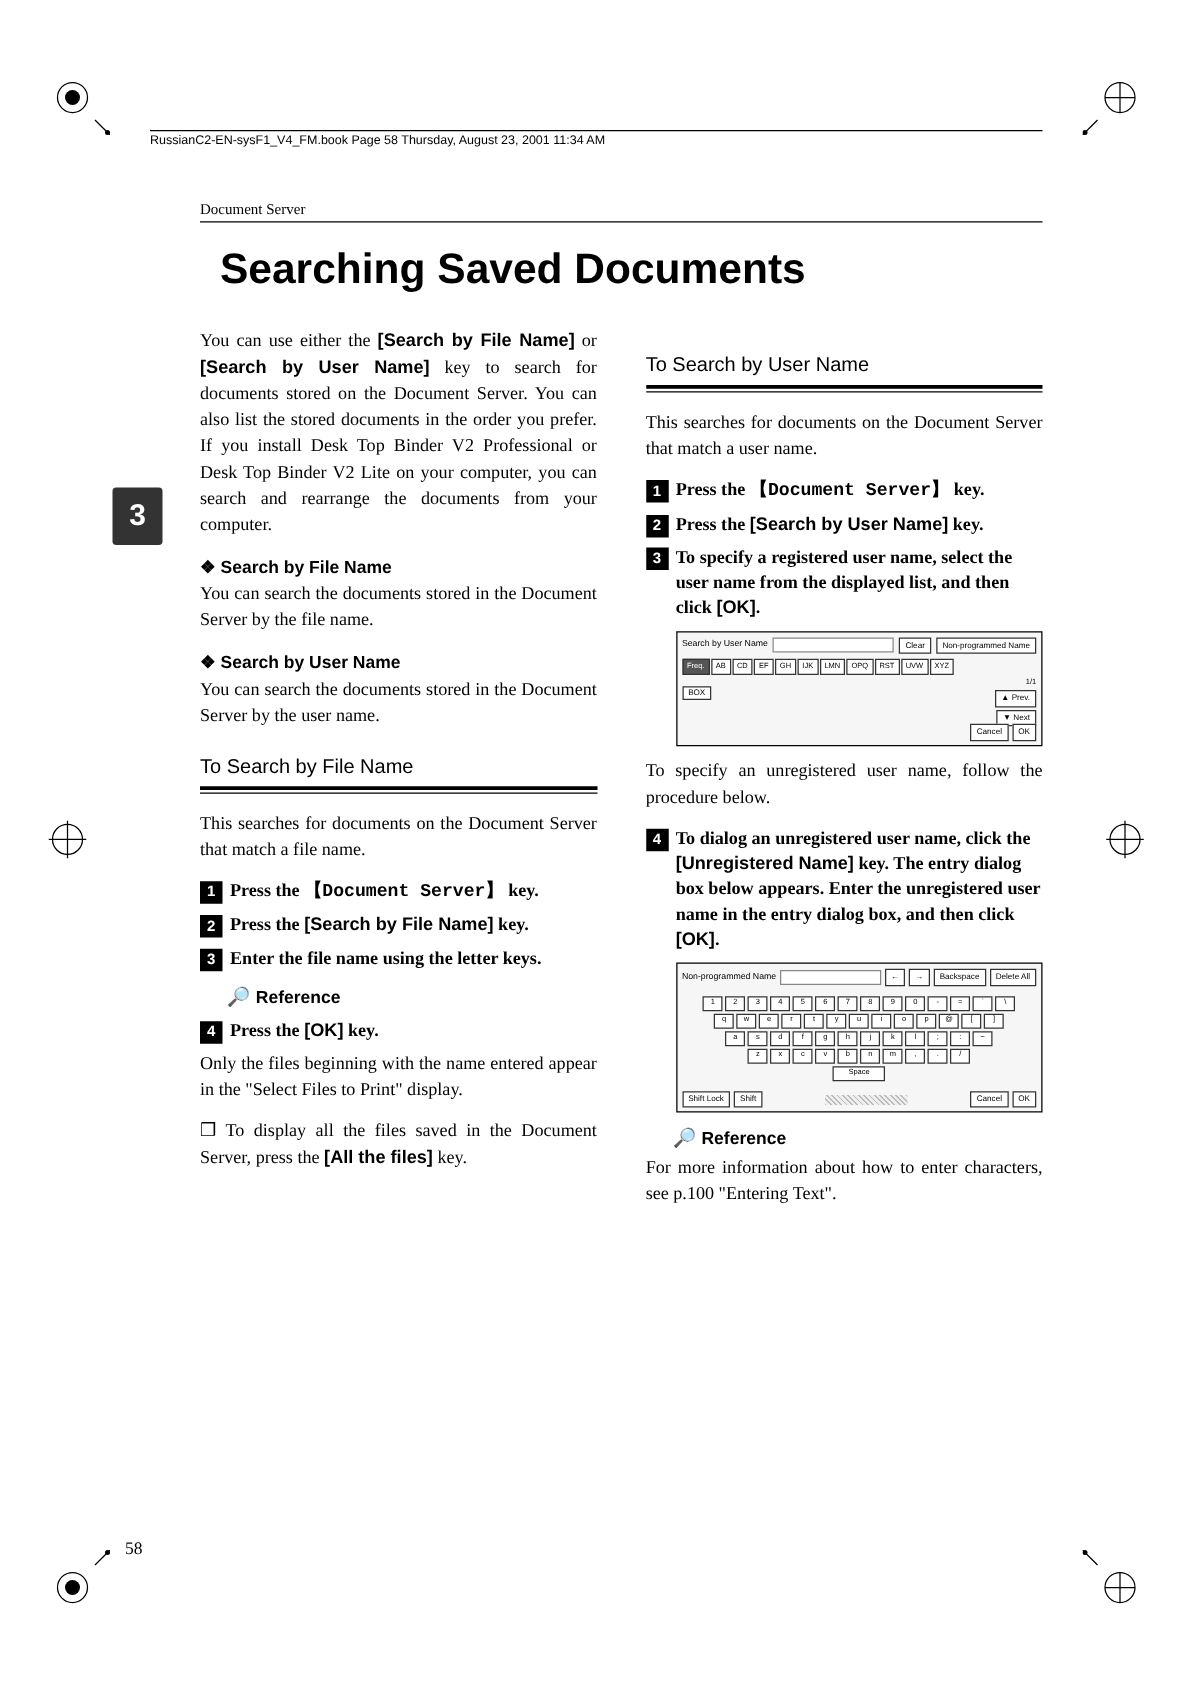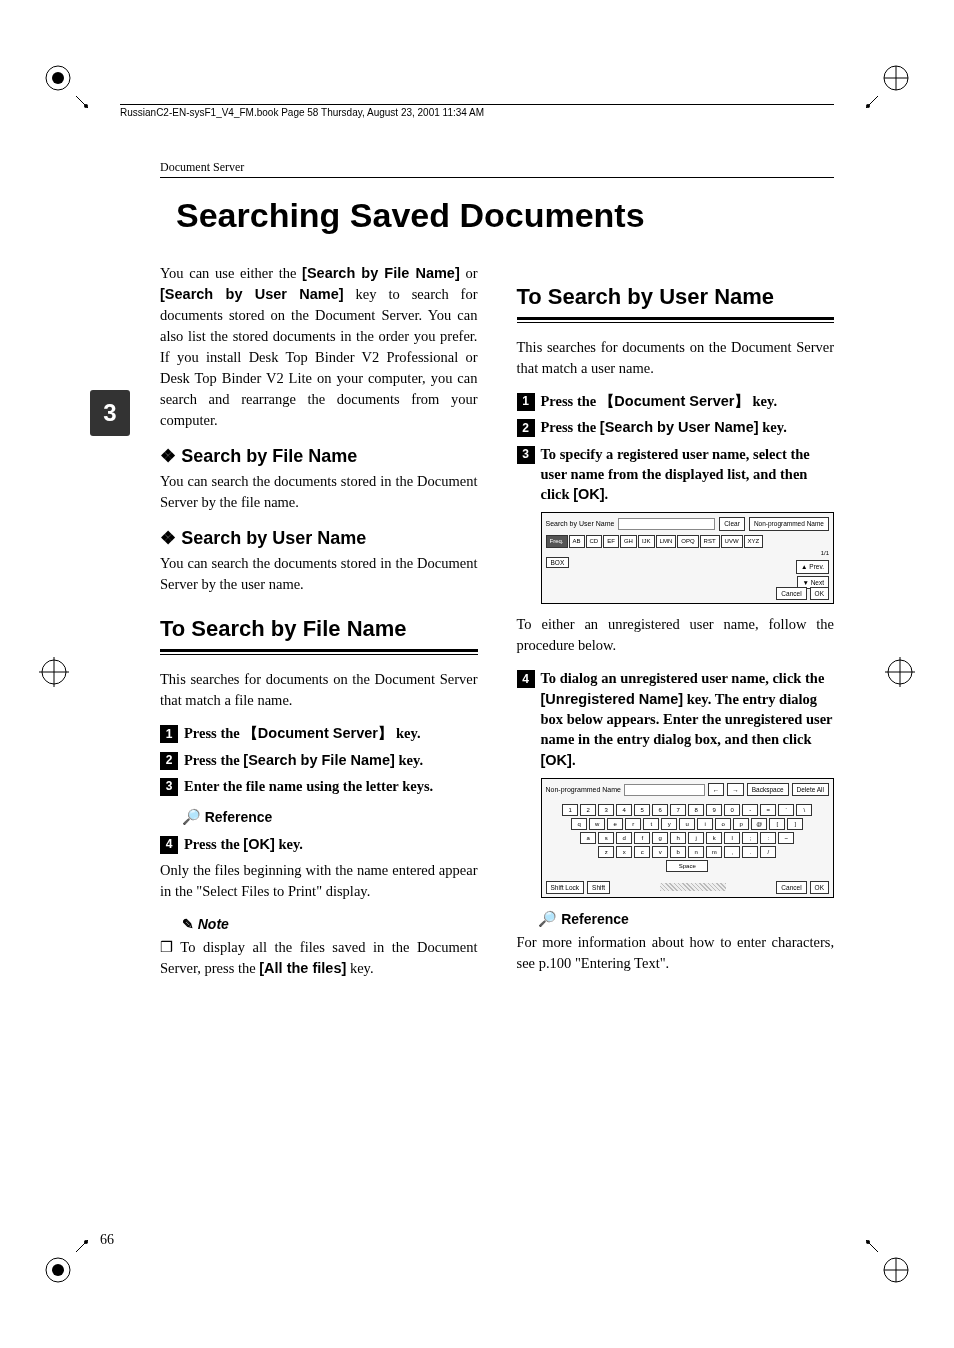--- a/index.html
+++ b/index.html
@@ -54,30 +54,30 @@
     display: flex;
     gap: 39px;
     justify-content: center;
   }
   .col { flex: 1; font-size: 14.5px; line-height: 1.45; }
   .col p { margin: 0 0 12px 0; text-align: justify; }
   .bold-key { font-family: Arial, sans-serif; font-weight: bold; }
   .diamond-head {
     font-family: Arial, sans-serif;
     font-weight: bold;
-    font-size: 18px;
+    font-size: 14px;
     margin: 6px 0 2px 0;
   }
   .diamond-head::before { content: "❖ "; }
   .indent-para { margin: 0 0 10px 18px; text-align: justify; }
   
   .h2u {
     font-family: Arial, Helvetica, sans-serif;
-    font-weight: bold;
-    font-size: 22px;
+    font-weight: normal;
+    font-size: 16px;
     margin: 18px 0 0 0;
   }
   .h2-rule { border-top: 3px solid #000; margin-top: 4px; }
   .h2-rule2 { border-top: 1px solid #000; margin-top: 2px; margin-bottom: 14px; }
   .step {
     display: flex;
     align-items: flex-start;
     gap: 6px;
     margin: 6px 0;
     font-weight: bold;
@@ -86,21 +86,21 @@
   .step-num {
     width: 18px; height: 18px;
     background: #000; color: #fff;
     font-family: Arial, sans-serif;
     font-weight: bold;
     font-size: 12px;
     display: flex; align-items: center; justify-content: center;
     flex-shrink: 0;
     margin-top: 2px;
   }
-  .braced { font-family: Liberation Sans, sans-serif; font-weight: bold; }
+  .braced { font-family: Liberation Mono, monospace; font-weight: bold; }
   .ref-head {
     font-family: Arial, sans-serif;
     font-weight: bold;
     font-size: 14px;
     margin: 10px 0 2px 22px;
   }
   .ref-head::before { content: ""; }
   .ref-icon { font-size: 15px; margin-right: 4px; }
   .ref-body, .note-body {
     margin: 0 0 10px 36px;
@@ -231,21 +231,21 @@
       <circle cx="20" cy="20" r="12" fill="none" stroke="#000"></circle>
       <line x1="5" y1="20" x2="35" y2="20" stroke="#000"></line>
       <line x1="20" y1="5" x2="20" y2="35" stroke="#000"></line>
     </svg>
 </div>
 
 <div class="header-line">RussianC2-EN-sysF1_V4_FM.book  Page 58  Thursday, August 23, 2001  11:34 AM</div>
 
 <div class="page">
   <div class="side-tab">3</div>
-  <div class="page-num">66</div>
+  <div class="page-num">58</div>
 
   <div class="running-head">Document Server</div>
   <h1 class="doc-title">Searching Saved Documents</h1>
 
   <div class="columns">
 
     <div class="col">
       <p>
         <span>You can use either the </span><span class="bold-key">[Search by File Name]</span><span> or </span><span class="bold-key">[Search by User Name]</span><span> key to search for documents stored on the Document Server. You can also list the stored documents in the order you prefer. If you install Desk Top Binder V2 Professional or Desk Top Binder V2 Lite on your computer, you can search and rearrange the documents from your computer.</span>
       </p>
@@ -278,21 +278,20 @@
       </div>
 
       <div class="ref-head"><span class="ref-icon">🔎</span><span>Reference</span></div>
 
       <div class="step">
         <div class="step-num">4</div>
         <div class="step-body"><span>Press the </span><span class="bold-key">[OK]</span><span> key.</span></div>
       </div>
       <p class="after-step">Only the files beginning with the name entered appear in the "Select Files to Print" display.</p>
 
-      <div class="note-head"><span class="pencil">✎</span><span>Note</span></div>
       <p class="note-li">
         <span>To display all the files saved in the Document Server, press the </span><span class="bold-key">[All the files]</span><span> key.</span>
       </p>
     </div>
 
     <div class="col">
       <div class="h2u">To Search by User Name</div>
       <div class="h2-rule"></div>
       <div class="h2-rule2"></div>
 
@@ -338,21 +337,21 @@
           <span>1/1</span>
           <span class="btn">▲ Prev.</span>
           <span class="btn">▼ Next</span>
         </div>
         <div class="bottom">
           <span class="btn">Cancel</span>
           <span class="btn">OK</span>
         </div>
       </div>
 
-      <p class="after-step">To either an unregistered user name, follow the procedure below.</p>
+      <p class="after-step">To specify an unregistered user name, follow the procedure below.</p>
 
       <div class="step">
         <div class="step-num">4</div>
         <div class="step-body"><span>To dialog an unregistered user name, click the </span><span class="bold-key">[Unregistered Name]</span><span> key. The entry dialog box below appears. Enter the unregistered user name in the entry dialog box, and then click </span><span class="bold-key">[OK]</span><span>.</span></div>
       </div>
 
       <div class="screenshot ss2">
         <div class="topbar">
           <span>Non-programmed Name</span>
           <div class="field"></div>

